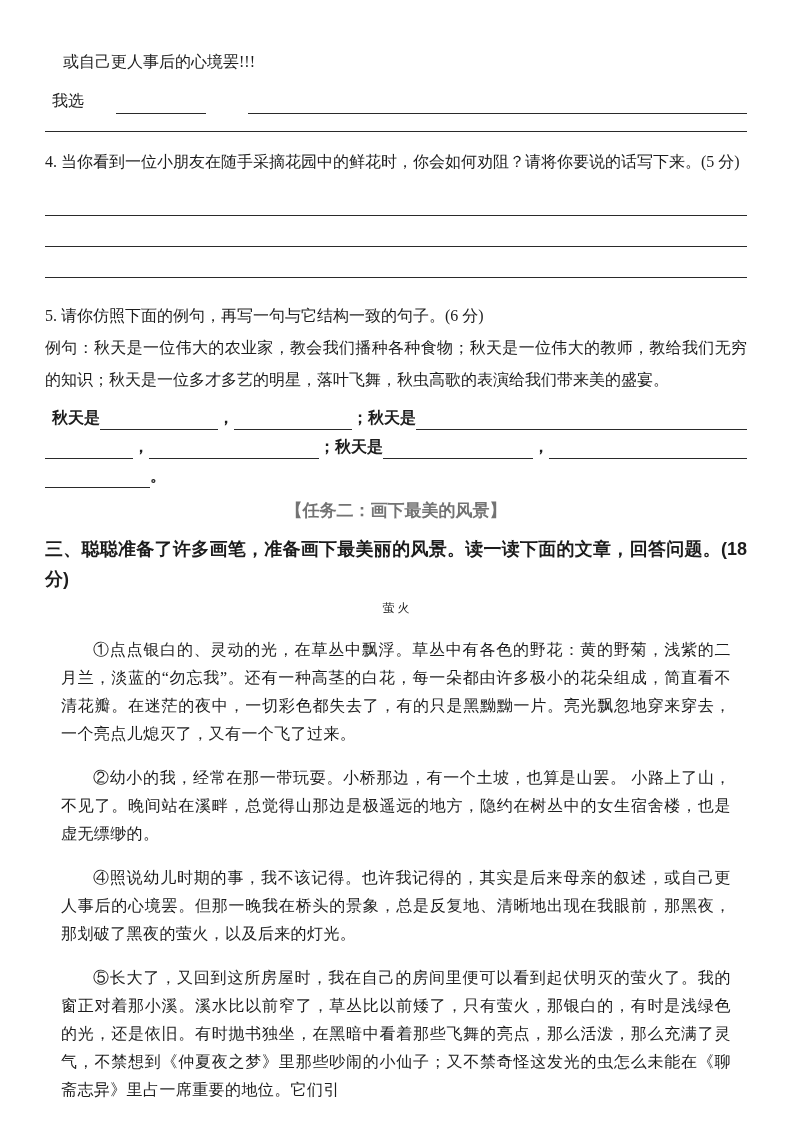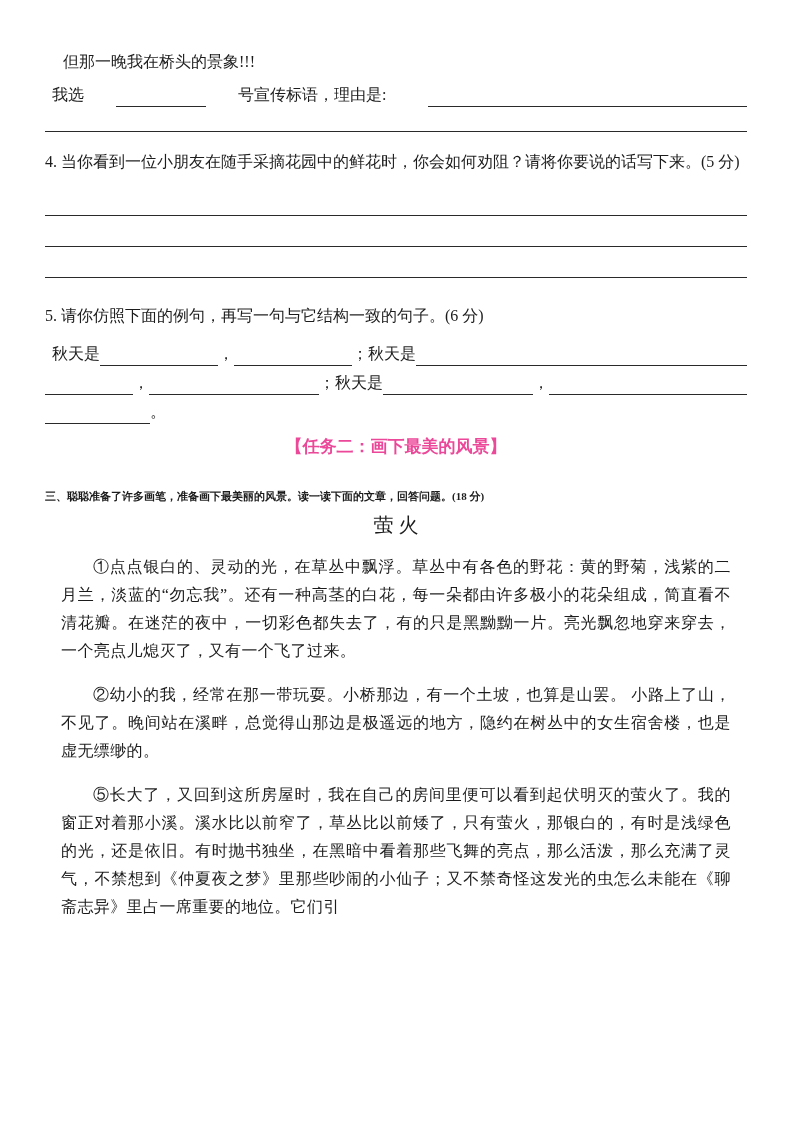--- a/index.html
+++ b/index.html
@@ -18,20 +18,21 @@
     padding: 46px 46px 0 45px;
   }
   .q-line {
     font-size: 16px;
     line-height: 32px;
     white-space: nowrap;
   }
   .indent-1 { padding-left: 18px; }
   .flexline {
     display: flex;
+    align-items: flex-end;
     height: 32px;
     gap: 32px;
   }
   .flexline .tok {
     font-size: 16px;
     line-height: 26px;
     white-space: nowrap;
     flex: 0 0 auto;
   }
   .blank {
@@ -50,84 +51,85 @@
   .example {
     font-size: 16px;
     line-height: 32px;
     text-align: justify;
   }
   .fill-line {
     display: flex;
     align-items: flex-end;
     height: 28px;
     margin-top: 1px;
+    font-weight: bold;
   }
   .fill-line .tok {
     font-size: 16px;
     line-height: 24px;
     white-space: nowrap;
     flex: 0 0 auto;
   }
   .task-header {
     text-align: center;
     font-weight: bold;
     font-size: 17px;
     line-height: 30px;
     margin-top: 8px;
     font-family: "Liberation Sans", "DejaVu Sans", sans-serif;
   }
   .instruction {
     font-weight: bold;
-    font-size: 11px;
+    font-size: 18px;
     line-height: 30px;
-    margin-top: 19px;
-    font-family: Liberation Serif, serif;
+    margin-top: 8px;
+    font-family: Liberation Sans, sans-serif;
     text-align: justify;
   }
   .center-line {
     text-align: center;
-    font-size: 20px;
+    font-size: 12px;
     line-height: 23px;
   }
   .article {
     margin-top: 3px;
   }
   .article p {
     margin: 16px;
     font-size: 16px;
     line-height: 28px;
     letter-spacing: 0.4px;
     text-align: justify;
     text-indent: 2em;
   }
 </style>
 </head>
 <body>
 
 <div class="page">
 
-  <div class="q-line indent-1">但那一晚我在桥头的景象!!!</div>
+  <div class="q-line indent-1">或自己更人事后的心境罢!!!</div>
 
   <div class="flexline" style="margin-top:4px">
     <span class="tok" style="padding-left:7px">我选</span>
     <span class="blank" style="width:90px"></span>
-    <span class="tok">号宣传标语，理由是:</span>
     <span class="blank grow" style="margin-left:10px"></span>
   </div>
 
   <div class="rule rule-1"></div>
 
   <div class="q-line" style="margin-top:14px">4. 当你看到一位小朋友在随手采摘花园中的鲜花时，你会如何劝阻？请将你要说的话写下来。(5 分)</div>
 
   <div class="rule rule-2" style="margin-top:25px"></div>
   <div class="rule rule-3"></div>
   <div class="rule rule-3"></div>
 
   <div class="q-line" style="margin-top:22px">5. 请你仿照下面的例句，再写一句与它结构一致的句子。(6 分)</div>
 
+  <div class="example">例句：秋天是一位伟大的农业家，教会我们播种各种食物；秋天是一位伟大的教师，教给我们无穷的知识；秋天是一位多才多艺的明星，落叶飞舞，秋虫高歌的表演给我们带来美的盛宴。</div>
 
   <div class="fill-line" style="margin-top:6px">
     <span style="width:7px"></span>
     <span class="tok">秋天是</span>
     <span class="blank" style="width:118px"></span>
     <span class="tok">，</span>
     <span class="blank" style="width:118px"></span>
     <span class="tok">；秋天是</span>
     <span class="blank grow"></span>
   </div>
@@ -140,25 +142,26 @@
     <span class="blank" style="width:150px"></span>
     <span class="tok">，</span>
     <span class="blank grow"></span>
   </div>
 
   <div class="fill-line">
     <span class="blank" style="width:105px"></span>
     <span class="tok">。</span>
   </div>
 
-  <div class="task-header" id="task-header" style="color: #ec4899;">【任务二：画下最美的风景】</div>
+  <div class="task-header" id="task-header" style="color: #737373;">【任务二：画下最美的风景】</div>
 
   <div class="instruction">三、聪聪准备了许多画笔，准备画下最美丽的风景。读一读下面的文章，回答问题。(18 分)</div>
 
   <div class="article">
     <div class="center-line">萤 火</div>
 
     <p>①点点银白的、灵动的光，在草丛中飘浮。草丛中有各色的野花：黄的野菊，浅紫的二月兰，淡蓝的“勿忘我”。还有一种高茎的白花，每一朵都由许多极小的花朵组成，简直看不清花瓣。在迷茫的夜中，一切彩色都失去了，有的只是黑黝黝一片。亮光飘忽地穿来穿去，一个亮点儿熄灭了，又有一个飞了过来。</p>
     <p>②幼小的我，经常在那一带玩耍。小桥那边，有一个土坡，也算是山罢。 小路上了山，不见了。晚间站在溪畔，总觉得山那边是极遥远的地方，隐约在树丛中的女生宿舍楼，也是虚无缥缈的。</p>
+    <p>④照说幼儿时期的事，我不该记得。也许我记得的，其实是后来母亲的叙述，或自己更人事后的心境罢。但那一晚我在桥头的景象，总是反复地、清晰地出现在我眼前，那黑夜，那划破了黑夜的萤火，以及后来的灯光。</p>
     <p>⑤长大了，又回到这所房屋时，我在自己的房间里便可以看到起伏明灭的萤火了。我的窗正对着那小溪。溪水比以前窄了，草丛比以前矮了，只有萤火，那银白的，有时是浅绿色的光，还是依旧。有时抛书独坐，在黑暗中看着那些飞舞的亮点，那么活泼，那么充满了灵气，不禁想到《仲夏夜之梦》里那些吵闹的小仙子；又不禁奇怪这发光的虫怎么未能在《聊斋志异》里占一席重要的地位。它们引</p>
   </div>
 
 </div>
 
 </body></html>

